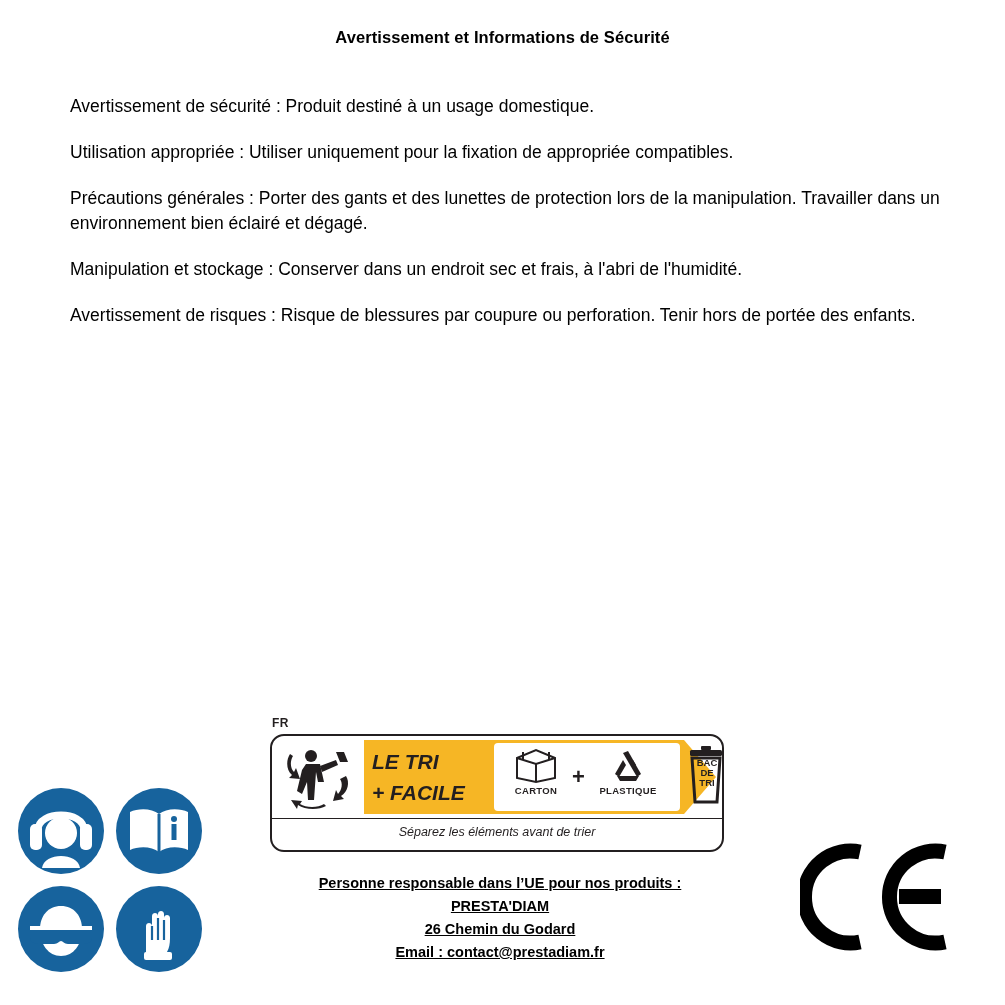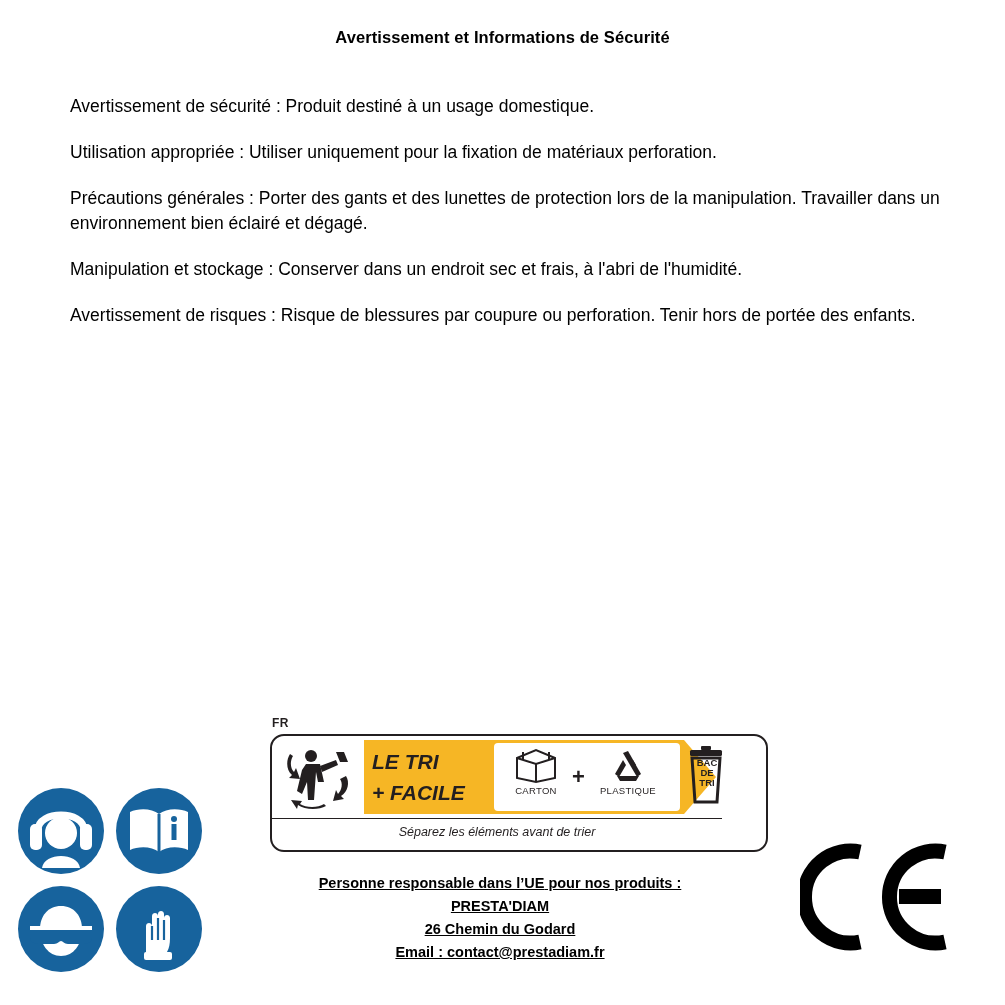--- a/index.html
+++ b/index.html
@@ -74,21 +74,20 @@
   .triman-frame {
     position: absolute;
     left: 8px;
     top: 18px;
     width: 450px;
     height: 114px;
     border: 2px solid #231f20;
     border-radius: 14px;
     background: #ffffff;
     overflow: hidden;
-    padding-left: 44px;
   }
   .triman-fr {
     position: absolute;
     left: 10px;
     top: 0px;
     font-size: 12px;
     font-weight: bold;
     color: #231f20;
     letter-spacing: 0.5px;
   }
@@ -132,21 +131,21 @@
     position: absolute;
     top: 10px;
     width: 76px;
     text-align: center;
   }
   .mat.carton { left: 226px; }
   .mat.plastique { left: 318px; }
   .mat svg { display: block; margin: 0 auto; }
   .mat-label {
     font-size: 9.5px;
-    font-weight: normal;
+    font-weight: bold;
     color: #231f20;
     letter-spacing: 0.3px;
     margin-top: 1px;
   }
   .plus-sign {
     position: absolute;
     left: 300px;
     top: 28px;
     font-size: 22px;
     font-weight: bold;
@@ -206,21 +205,21 @@
     height: 110px;
   }
 </style>
 </head>
 <body>
 
 <div class="page-title">Avertissement et Informations de Sécurité</div>
 
 <div class="content">
   <p class="para">Avertissement de sécurité : Produit destiné à un usage domestique.</p>
-  <p class="para">Utilisation appropriée : Utiliser uniquement pour la fixation de matériaux perforation.</p>
+  <p class="para">Utilisation appropriée : Utiliser uniquement pour la fixation de appropriée compatibles.</p>
   <p class="para">Précautions générales : Porter des gants et des lunettes de protection lors de la manipulation. Travailler dans un environnement bien éclairé et dégagé.</p>
   <p class="para">Manipulation et stockage : Conserver dans un endroit sec et frais, à l'abri de l'humidité.</p>
   <p class="para">Avertissement de risques : Risque de blessures par coupure ou perforation. Tenir hors de portée des enfants.</p>
 </div>
 
 <div class="picto-grid">
 
   <div class="picto p1">
     <svg viewBox="0 0 86 86" aria-hidden="true">
 

